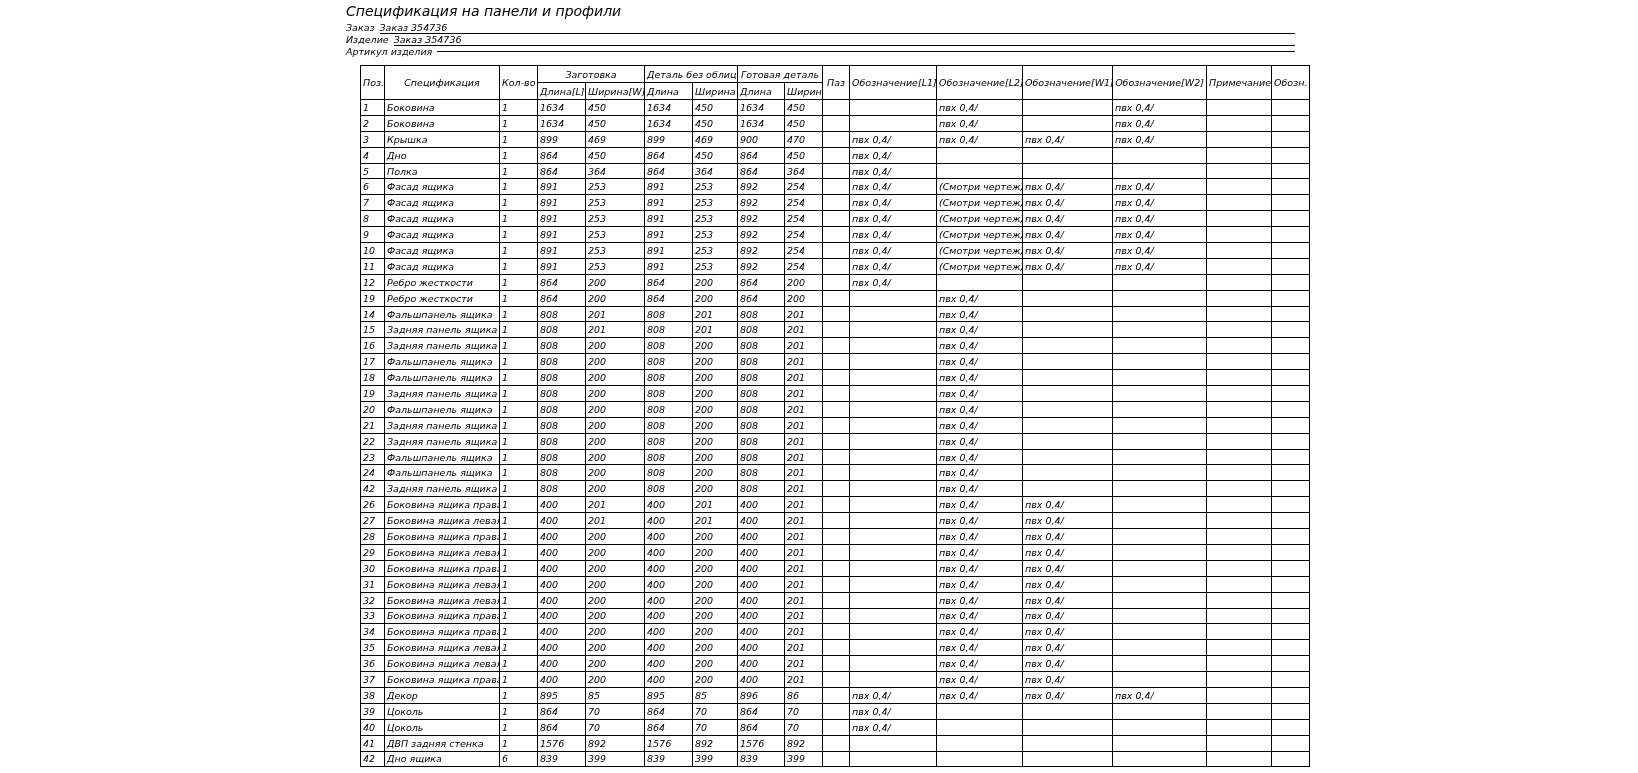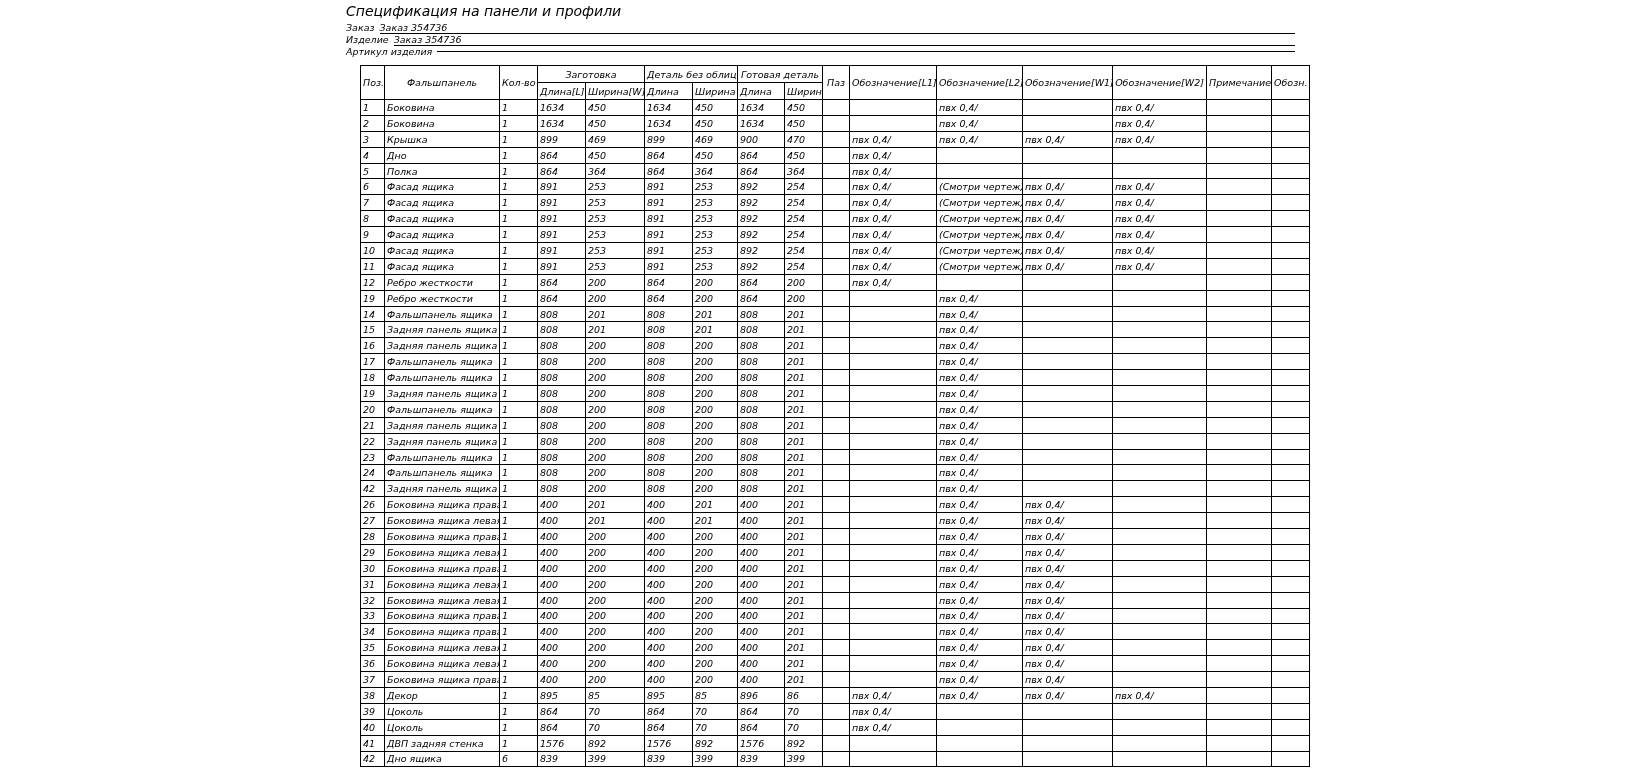--- a/index.html
+++ b/index.html
@@ -65,21 +65,21 @@
     <col style="width:87px">
       <col style="width:86px">
       <col style="width:90px">
       <col style="width:94px">
     <col style="width:65px">
       <col style="width:38px">
   </colgroup>
   <thead>
     <tr>
       <th rowspan="2" class="grp">Поз.</th>
-      <th rowspan="2" class="grp">Фальшпанель</th>
+      <th rowspan="2" class="grp">Спецификация</th>
       <th rowspan="2" class="grp">Кол-во</th>
       <th colspan="2" class="grp">Заготовка</th>
       <th colspan="2" class="grp">Деталь без облиц.</th>
       <th colspan="2" class="grp">Готовая деталь</th>
       <th rowspan="2" class="grp">Паз</th>
       <th rowspan="2" class="grp">Обозначение[L1]</th>
       <th rowspan="2" class="grp">Обозначение[L2]</th>
       <th rowspan="2" class="grp">Обозначение[W1]</th>
       <th rowspan="2" class="grp">Обозначение[W2]</th>
       <th rowspan="2" class="grp">Примечание</th>

